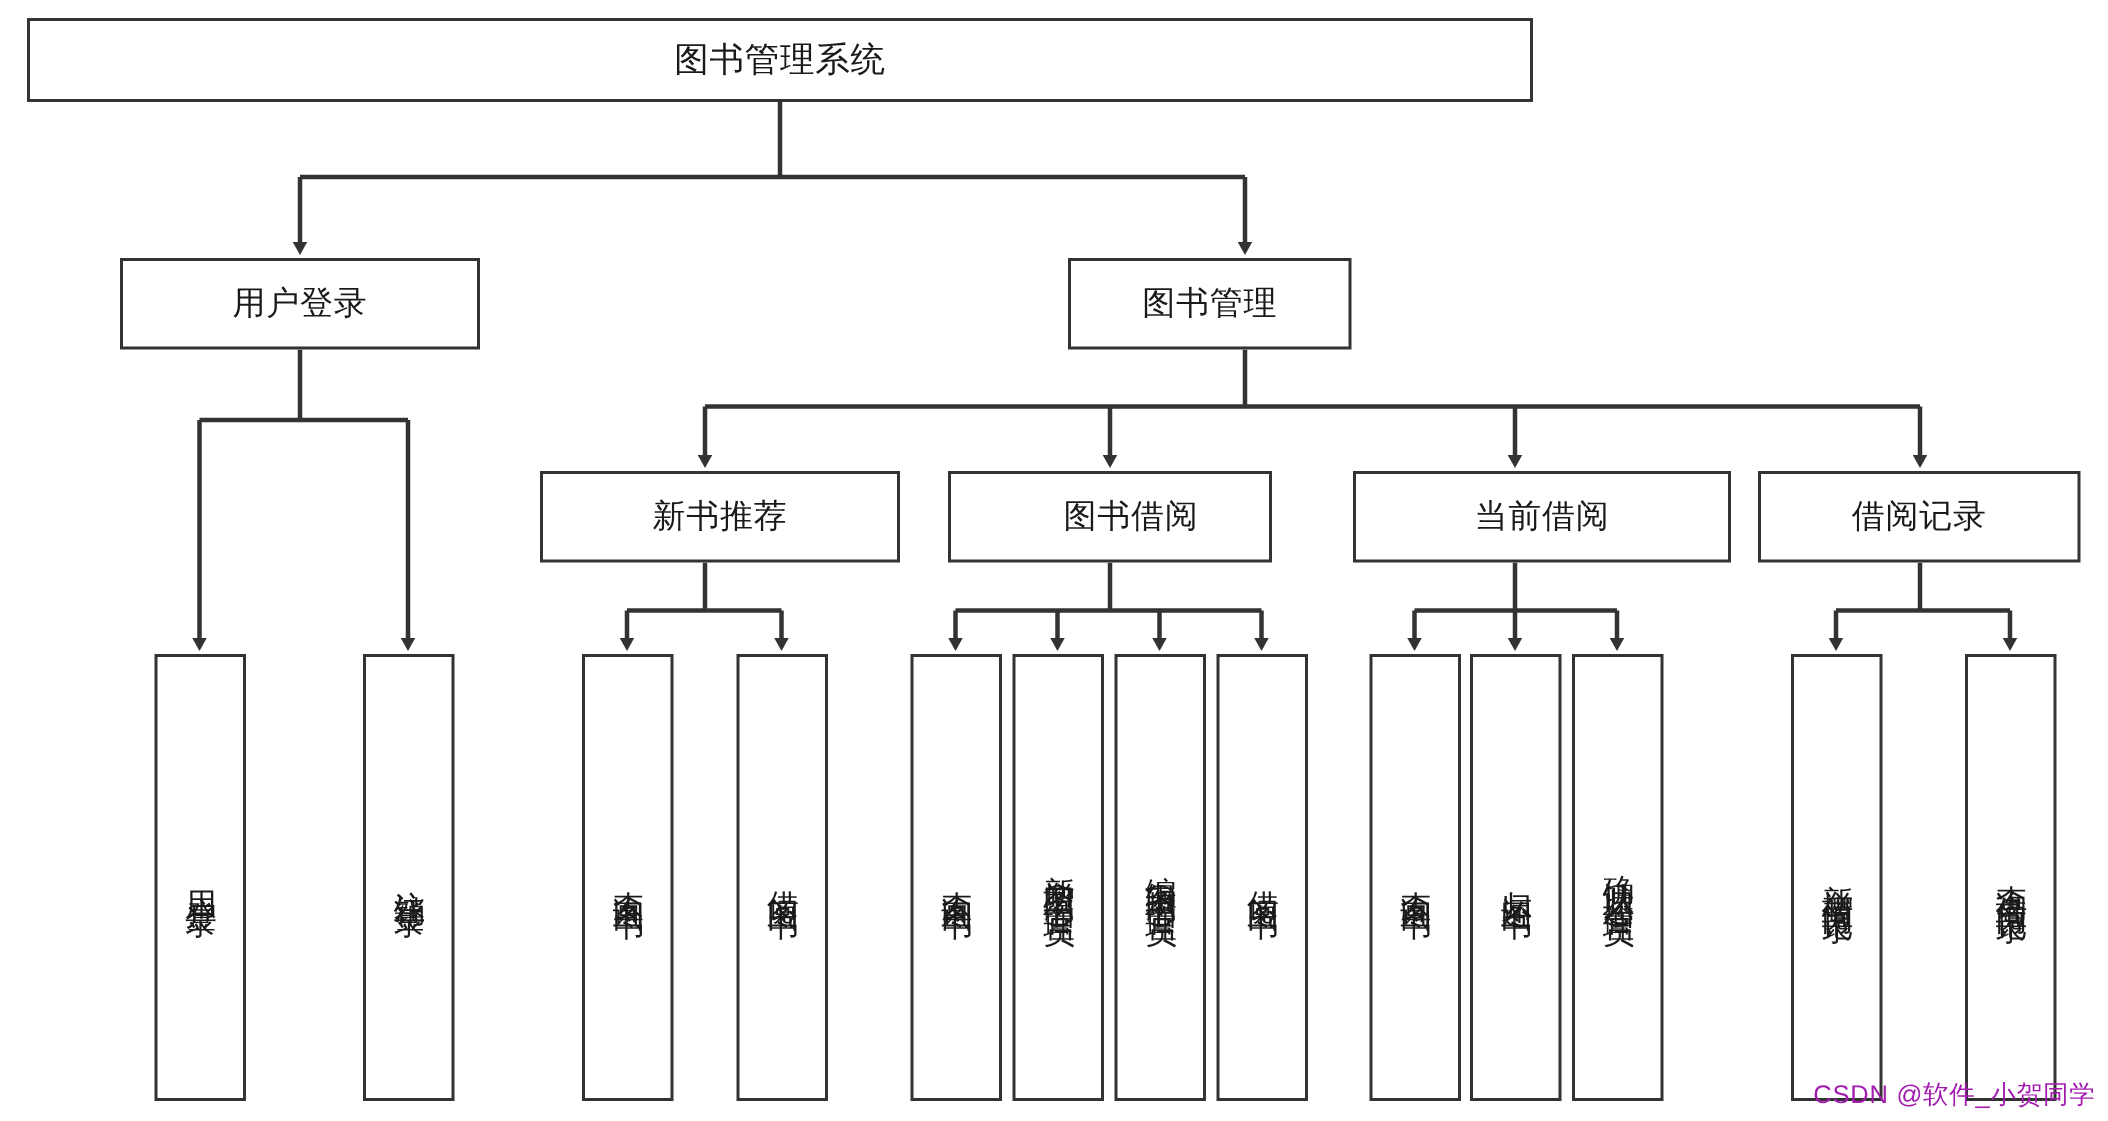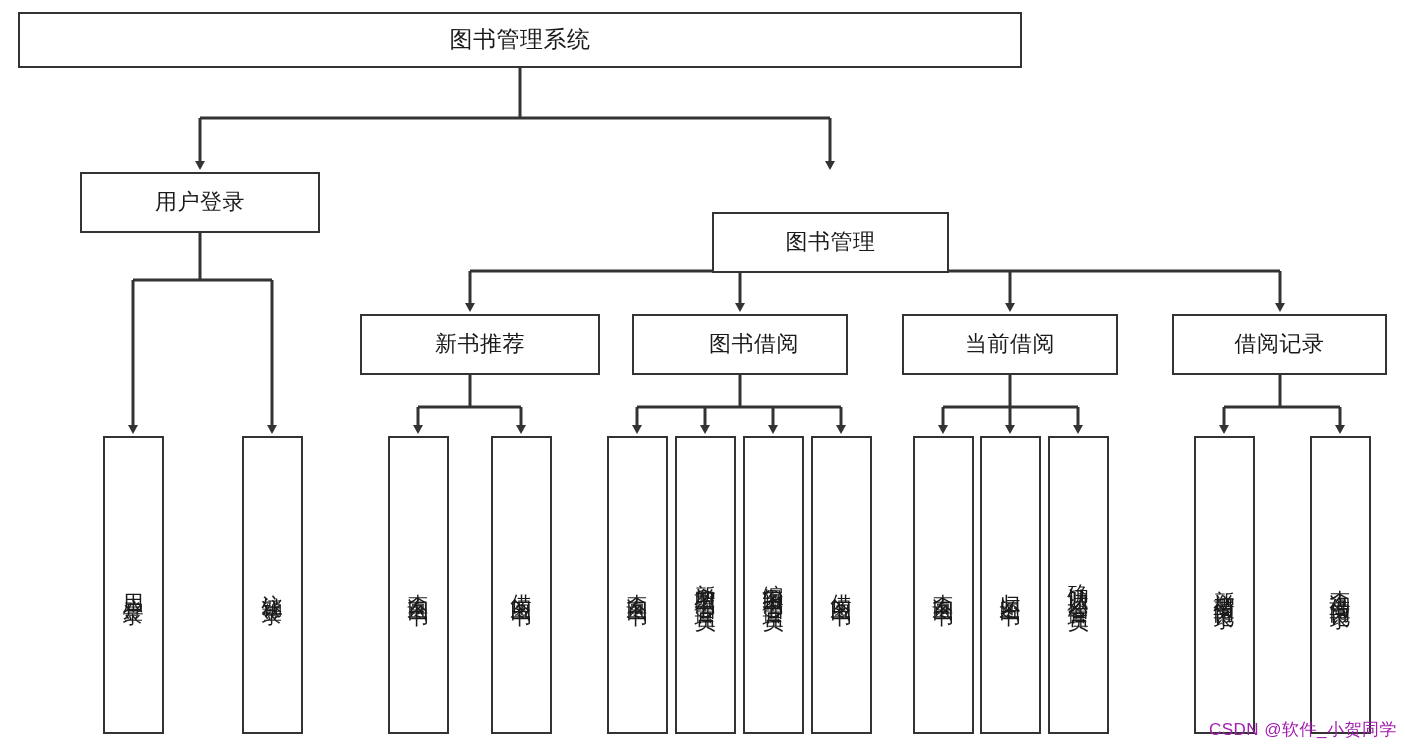--- a/index.html
+++ b/index.html
@@ -129,31 +129,31 @@
     </g>
   </svg>
 
   <div class="node horiz root" style="left:18px; top:12px; width:1004px; height:56px;">
     <span class="label">图书管理系统</span>
   </div>
 
   <div class="node horiz" style="left:80px; top:172px; width:240px; height:61px;">
     <span class="label">用户登录</span>
   </div>
-  <div class="node horiz" style="left:712px; top:172px; width:237px; height:61px;margin-top:40px;">
+  <div class="node horiz" style="left:712px; top:172px; width:189px; height:61px;">
     <span class="label">图书管理</span>
   </div>
 
   <div class="node horiz" style="left:360px; top:314px; width:240px; height:61px;">
     <span class="label">新书推荐</span>
   </div>
   <div class="node horiz" style="left:632px; top:314px; width:216px; height:61px;padding-left:28px;">
     <span class="label">图书借阅</span>
   </div>
-  <div class="node horiz" style="left:902px; top:314px; width:216px; height:61px;">
+  <div class="node horiz" style="left:902px; top:314px; width:252px; height:61px;">
     <span class="label">当前借阅</span>
   </div>
   <div class="node horiz" style="left:1172px; top:314px; width:215px; height:61px;">
     <span class="label">借阅记录</span>
   </div>
 
   <div class="node vert" style="left:103px; top:436px; width:61px; height:298px;">
     <span class="label">用户登录</span>
   </div>
   <div class="node vert" style="left:242px; top:436px; width:61px; height:298px;">

